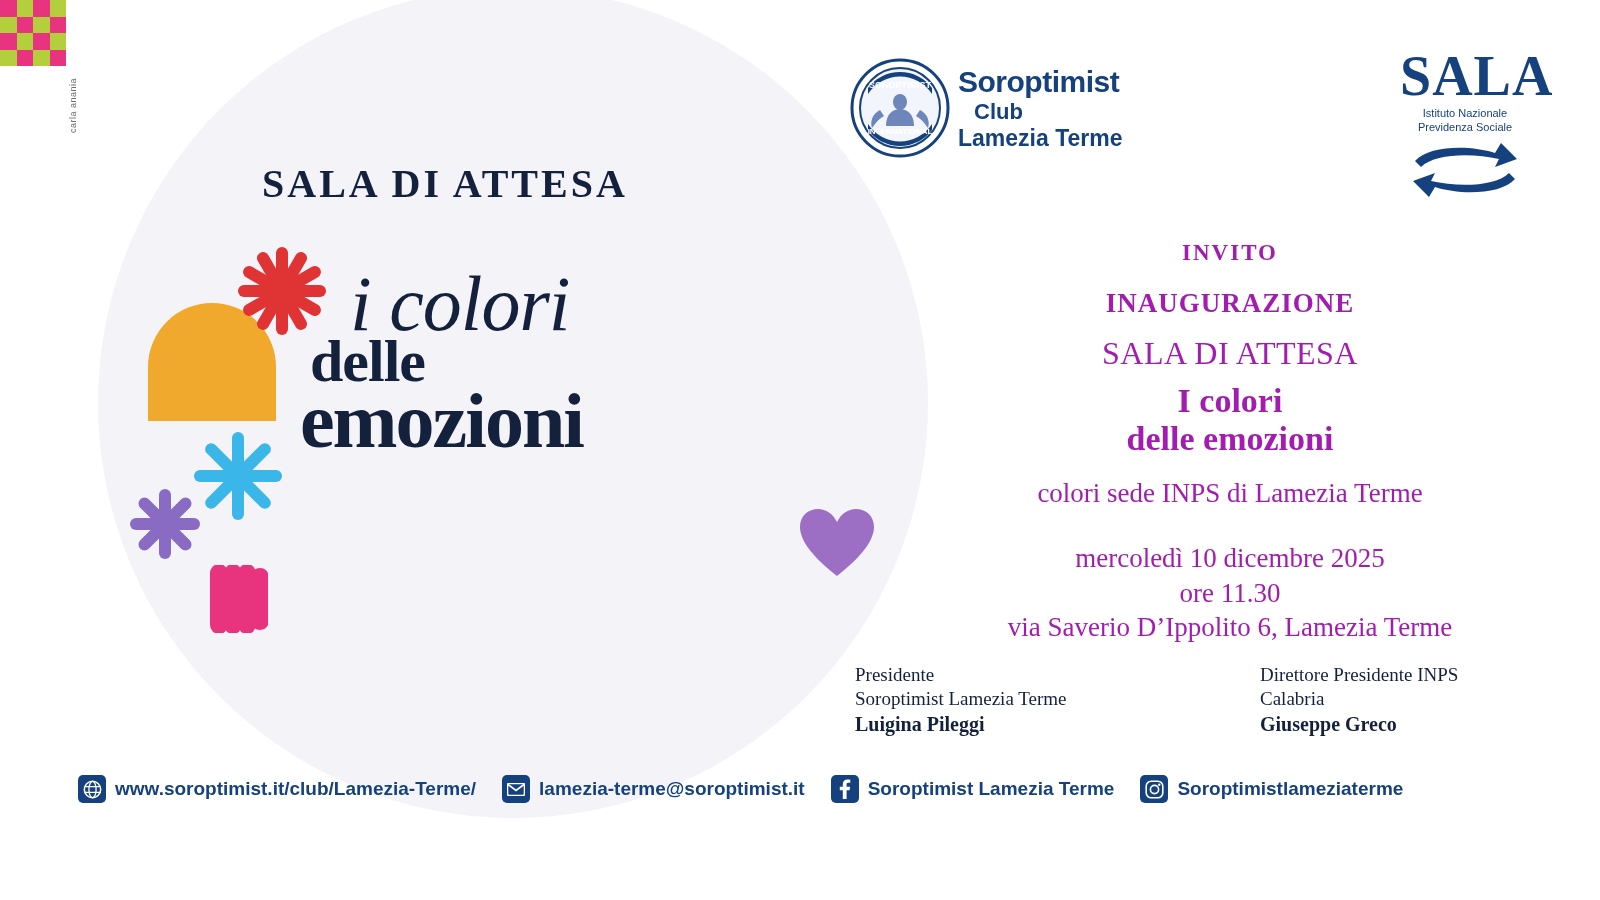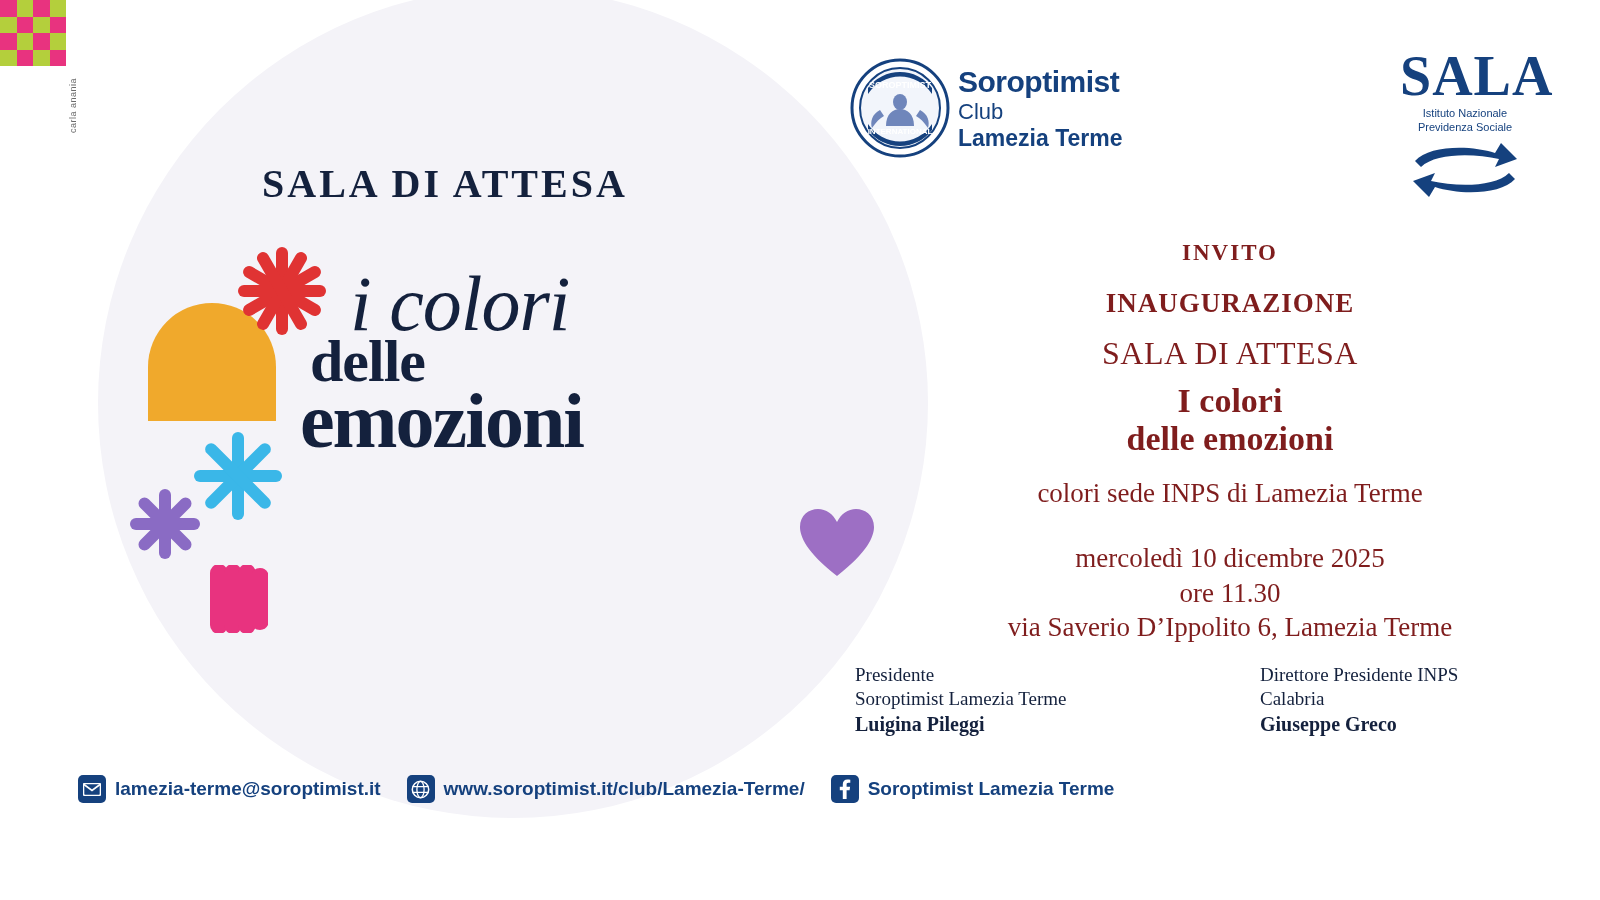--- a/index.html
+++ b/index.html
@@ -109,21 +109,21 @@
   }
 
   
   .invite-col {
     position: absolute;
     left: 930px;
     top: 240px;
     width: 600px;
     text-align: center;
     font-family: "Liberation Serif", serif;
-    color: #7f1d1d;
+    color: #a21caf;
   }
   .invito {
     font-size: 23px;
     font-weight: bold;
     letter-spacing: 2px;
   }
   .inaugurazione {
     margin-top: 22px;
     font-size: 27px;
     font-weight: bold;
@@ -177,21 +177,21 @@
   .sorop-badge {
     width: 100px; height: 100px;
     position: relative;
   }
   .sorop-text {
     font-family: "Liberation Sans", sans-serif;
     color: #15417e;
     line-height: 1.18;
   }
   .sorop-text .l1 { font-size: 30px; font-weight: bold; letter-spacing: -0.5px; }
-  .sorop-text .l2 { font-size: 22px; font-weight: normal; }
+  .sorop-text .l2 { font-size: 22px; font-weight: bold; margin-left: 16px; }
   .sorop-text .l3 { font-size: 23px; font-weight: bold; }
 
   .inps-logo {
     position: absolute;
     left: 1400px;
     top: 48px;
     width: 130px;
     text-align: center;
     color: #15417e;
   }
@@ -381,42 +381,52 @@
     <div>Direttore Presidente INPS</div>
     <div>Calabria</div>
     <div class="sig-name">Giuseppe Greco</div>
   </div>
 </div>
 
 <div class="footer">
 
   <div class="item">
     <span class="ico">
-      <svg width="18" height="13" viewBox="0 0 18 13">
-          <rect x="0.5" y="0.5" width="17" height="12" rx="1.5" fill="none" stroke="#ffffff" stroke-width="1.6"></rect>
-          <path d="M1 1.5 L9 7.5 L17 1.5" fill="none" stroke="#ffffff" stroke-width="1.6"></path>
-        </svg>
-    </span>
-    <span>lamezia-terme@soroptimist.it</span>
-  </div>
-
-  <div class="item">
-    <span class="ico">
       <svg width="19" height="19" viewBox="0 0 19 19">
           <circle cx="9.5" cy="9.5" r="8.2" fill="none" stroke="#ffffff" stroke-width="1.5"></circle>
           <ellipse cx="9.5" cy="9.5" rx="3.6" ry="8.2" fill="none" stroke="#ffffff" stroke-width="1.3"></ellipse>
           <path d="M1.6 6.6 H17.4 M1.6 12.4 H17.4" stroke="#ffffff" stroke-width="1.3"></path>
         </svg>
     </span>
     <span>www.soroptimist.it/club/Lamezia-Terme/</span>
   </div>
 
   <div class="item">
     <span class="ico">
+      <svg width="18" height="13" viewBox="0 0 18 13">
+          <rect x="0.5" y="0.5" width="17" height="12" rx="1.5" fill="none" stroke="#ffffff" stroke-width="1.6"></rect>
+          <path d="M1 1.5 L9 7.5 L17 1.5" fill="none" stroke="#ffffff" stroke-width="1.6"></path>
+        </svg>
+    </span>
+    <span>lamezia-terme@soroptimist.it</span>
+  </div>
+
+  <div class="item">
+    <span class="ico">
       <svg width="13" height="20" viewBox="0 0 13 20">
           <path d="M8.6 20 V11.2 h3 l0.5-3.5 h-3.5 V5.5 c0-1 0.3-1.7 1.8-1.7 h1.9 V0.7 C11.9 0.6 10.7 0.5 9.4 0.5 C6.6 0.5 4.8 2.2 4.8 5.2 v2.5 H1.8 v3.5 h3 V20 z" fill="#ffffff"></path>
         </svg>
     </span>
     <span>Soroptimist Lamezia Terme</span>
   </div>
 
+  <div class="item">
+    <span class="ico">
+      <svg width="19" height="19" viewBox="0 0 19 19">
+          <rect x="1.2" y="1.2" width="16.6" height="16.6" rx="5" fill="none" stroke="#ffffff" stroke-width="1.6"></rect>
+          <circle cx="9.5" cy="9.5" r="4.1" fill="none" stroke="#ffffff" stroke-width="1.6"></circle>
+          <circle cx="14.2" cy="4.8" r="1.2" fill="#ffffff"></circle>
+        </svg>
+    </span>
+    <span>Soroptimistlameziaterme</span>
+  </div>
 
 </div>
 
 </body></html>

